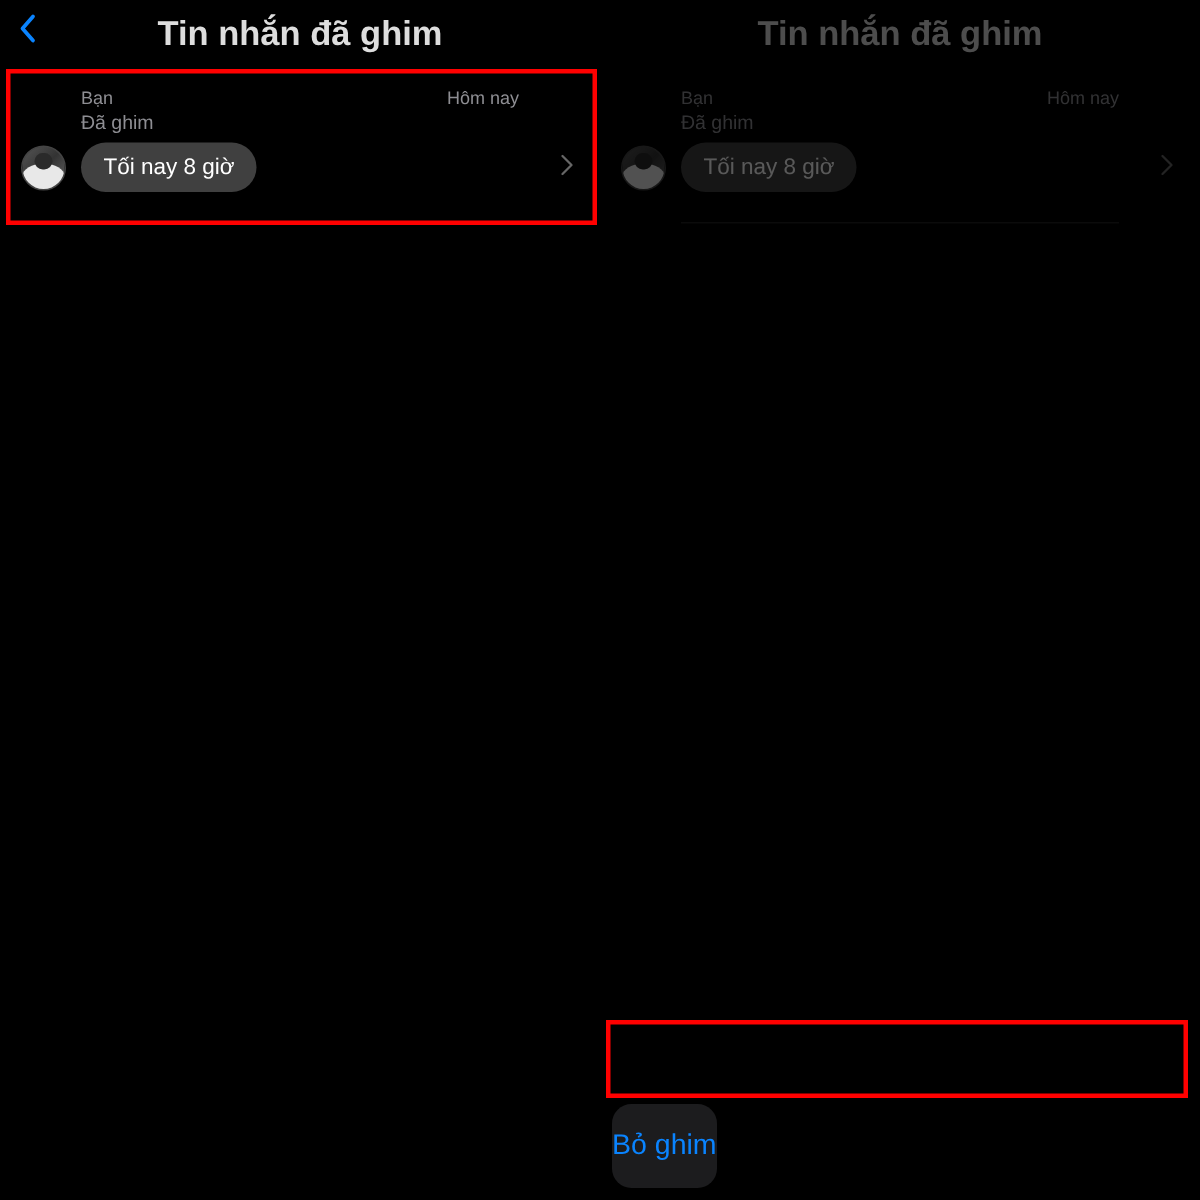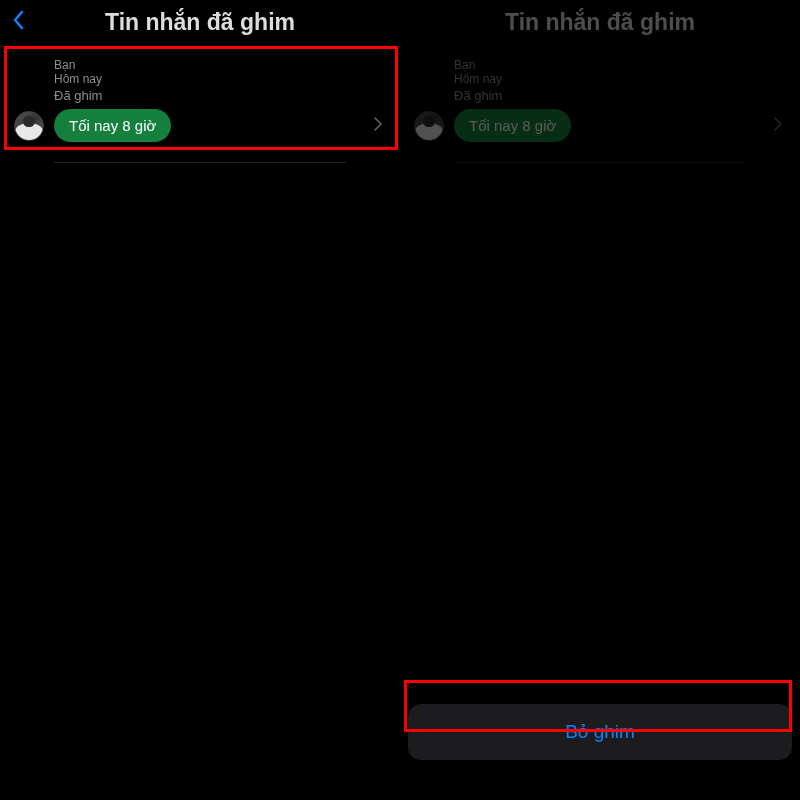--- a/index.html
+++ b/index.html
@@ -54,21 +54,20 @@
     }
     .content {
       padding: 14px 14px 0 14px;
     }
     .meta-row {
       display: flex;
       justify-content: space-between;
       font-size: 12px;
       color: #8e8e93;
       padding: 0 40px 2px 40px;
-      flex-direction: column;
     }
     .pinned-label {
       font-size: 13px;
       color: #8e8e93;
       padding-left: 40px;
       padding-bottom: 6px;
     }
     .message-row {
       display: flex;
       align-items: center;
@@ -98,21 +97,21 @@
       content: '';
       position: absolute;
       width: 40%;
       height: 40%;
       background: #2a2a2a;
       top: 15%;
       left: 30%;
       border-radius: 50%;
     }
     .bubble {
-      background: #15803d;
+      background: #404040;
       padding: 8px 15px;
       border-radius: 18px;
       font-size: 15px;
       color: #fff;
     }
     .chevron-wrap {
       margin-left: auto;
       color: #666;
       font-size: 18px;
       padding-right: 4px;
@@ -138,21 +137,21 @@
       left: 404px;
       width: 388px;
       height: 52px;
     }
     .action-sheet {
       position: absolute;
       bottom: 8px;
       left: 8px;
       right: 8px;
       display: flex;
-      flex-direction: column;
+      flex-direction: row;
       gap: 8px;
     }
     .action-group {
       background: #1c1c1e;
       border-radius: 13px;
       overflow: hidden;
     }
     .action-btn {
       height: 56px;
       display: flex;

